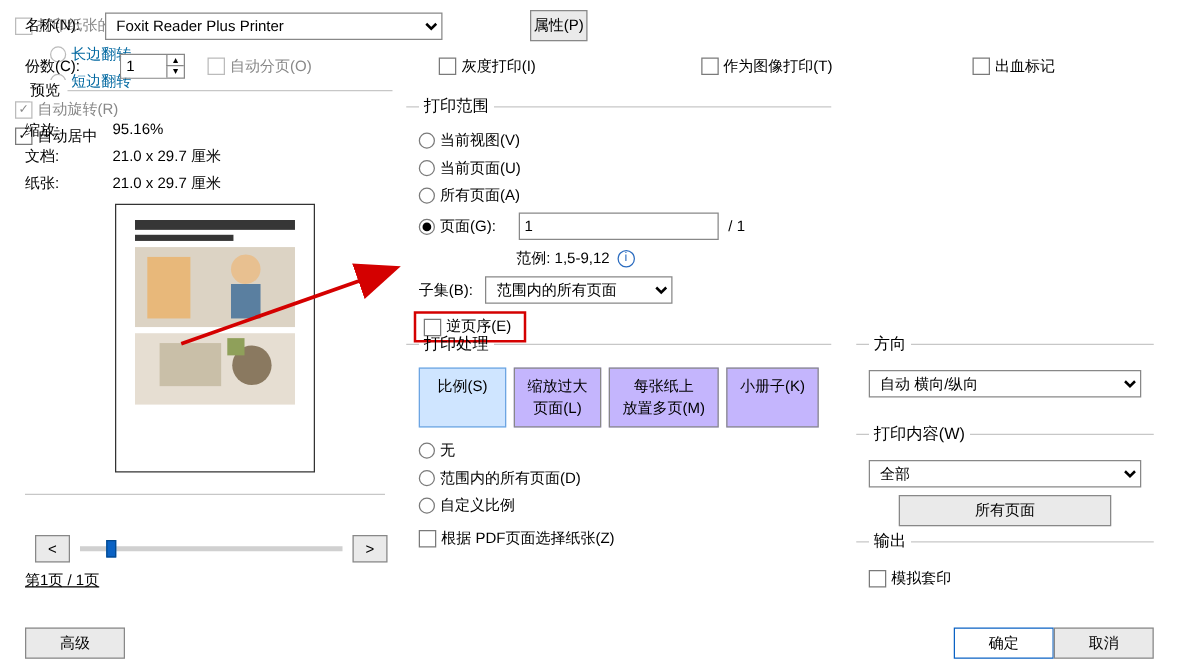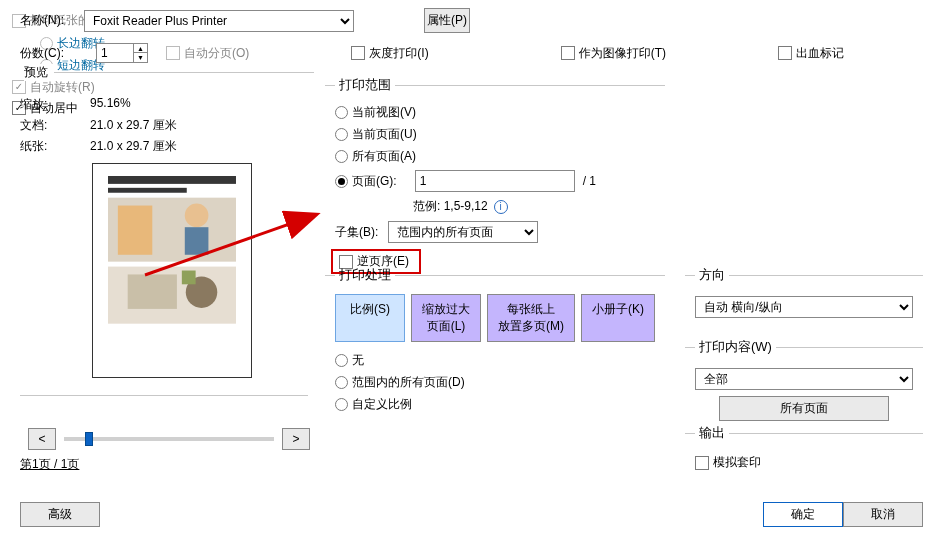--- a/index.html
+++ b/index.html
@@ -293,20 +293,24 @@
         <span>无</span>
       </span></div>
   <div class="opt"><span class="radio">
         <span class="rb-box"></span>
         <span>范围内的所有页面(D)</span>
       </span></div>
   <div class="opt"><span class="radio">
         <span class="rb-box"></span>
         <span>自定义比例</span>
       </span></div>
+  <div class="opt" style="margin-top:8px;"><span class="checkbox">
+        <span class="cb-box"></span>
+        <span>根据 PDF页面选择纸张(Z)</span>
+      </span></div>
 </fieldset>
 
 <div class="right1" style="padding:8px 12px;border-left:none;border-right:none;border-bottom:none;border-top:none;">
   <div class="opt"><span class="checkbox disabled">
         <span class="cb-box"></span>
         <span>打印纸张的两面</span>
       </span></div>
   <div class="opt" style="margin-left:28px;"><span class="radio disabled">
         <span class="rb-box"></span>
         <span>长边翻转</span>

